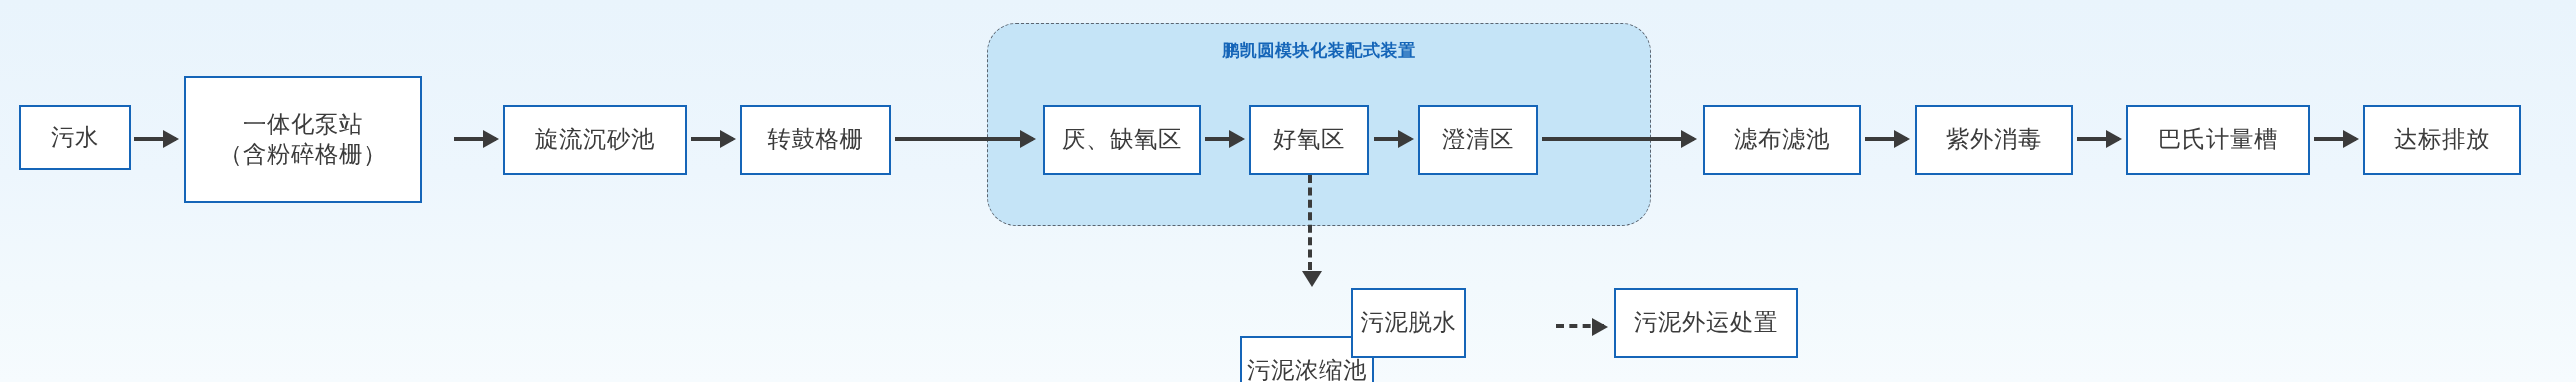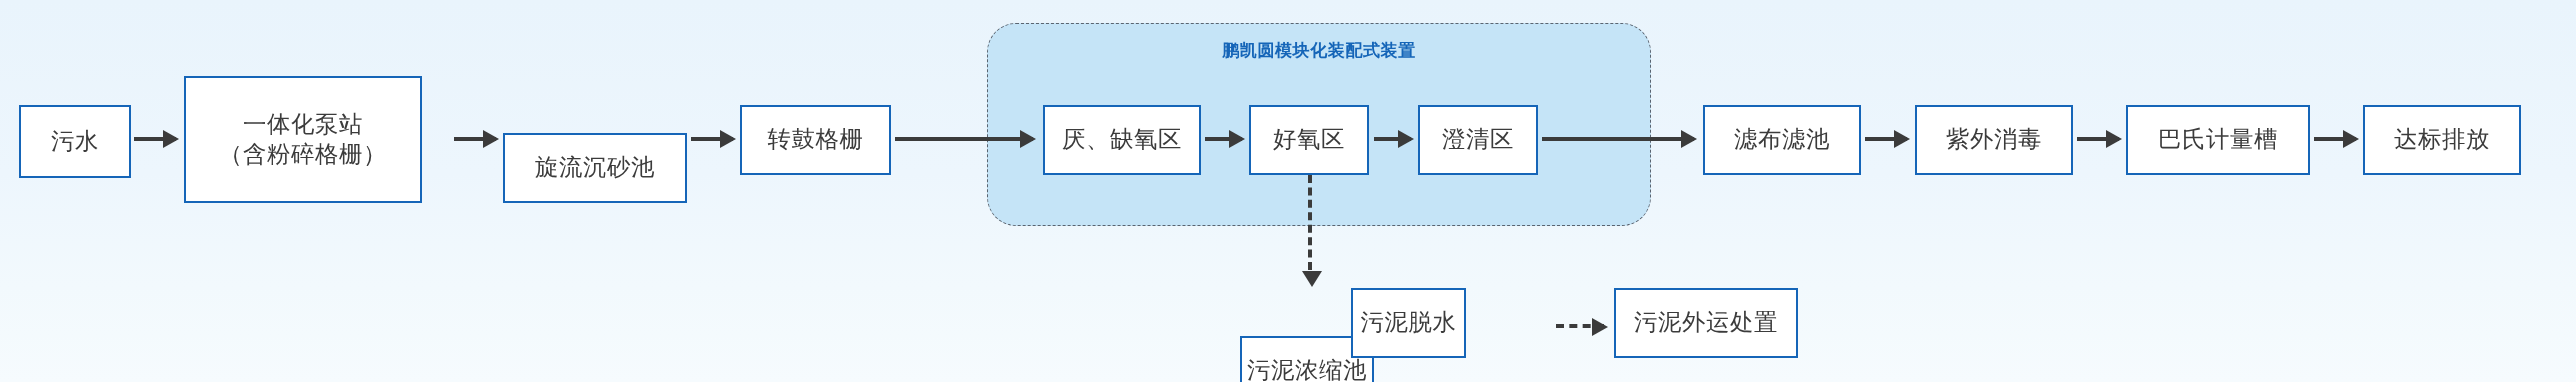--- a/index.html
+++ b/index.html
@@ -111,30 +111,30 @@
   }
 </style>
 </head>
 <body>
 
 <div id="canvas">
 
   <div class="module-panel"></div>
   <div class="module-title">鹏凯圆模块化装配式装置</div>
 
-  <div class="node" style="left:19px; top:105px; width:112px; height:73px;">污水</div>
+  <div class="node" style="left:19px; top:105px; width:112px; height:65px;">污水</div>
 
   <div class="arrow" style="left:134px; top:137px; width:42px;"></div>
 
   <div class="node tall" style="left:184px; top:76px; width:238px; height:127px;">一体化泵站
 （含粉碎格栅）</div>
 
   <div class="arrow" style="left:454px; top:137px; width:42px;"></div>
 
-  <div class="node" style="left:503px; top:105px; width:184px; height:70px;margin-top:28px;">旋流沉砂池</div>
+  <div class="node" style="left:503px; top:105px; width:184px; height:70px;">旋流沉砂池</div>
 
   <div class="arrow" style="left:691px; top:137px; width:42px;"></div>
 
   <div class="node" style="left:740px; top:105px; width:151px; height:70px;">转鼓格栅</div>
 
   <div class="arrow" style="left:895px; top:137px; width:138px;"></div>
 
   <div class="node" style="left:1043px; top:105px; width:158px; height:70px;">厌、缺氧区</div>
 
   <div class="arrow" style="left:1205px; top:137px; width:37px;"></div>

